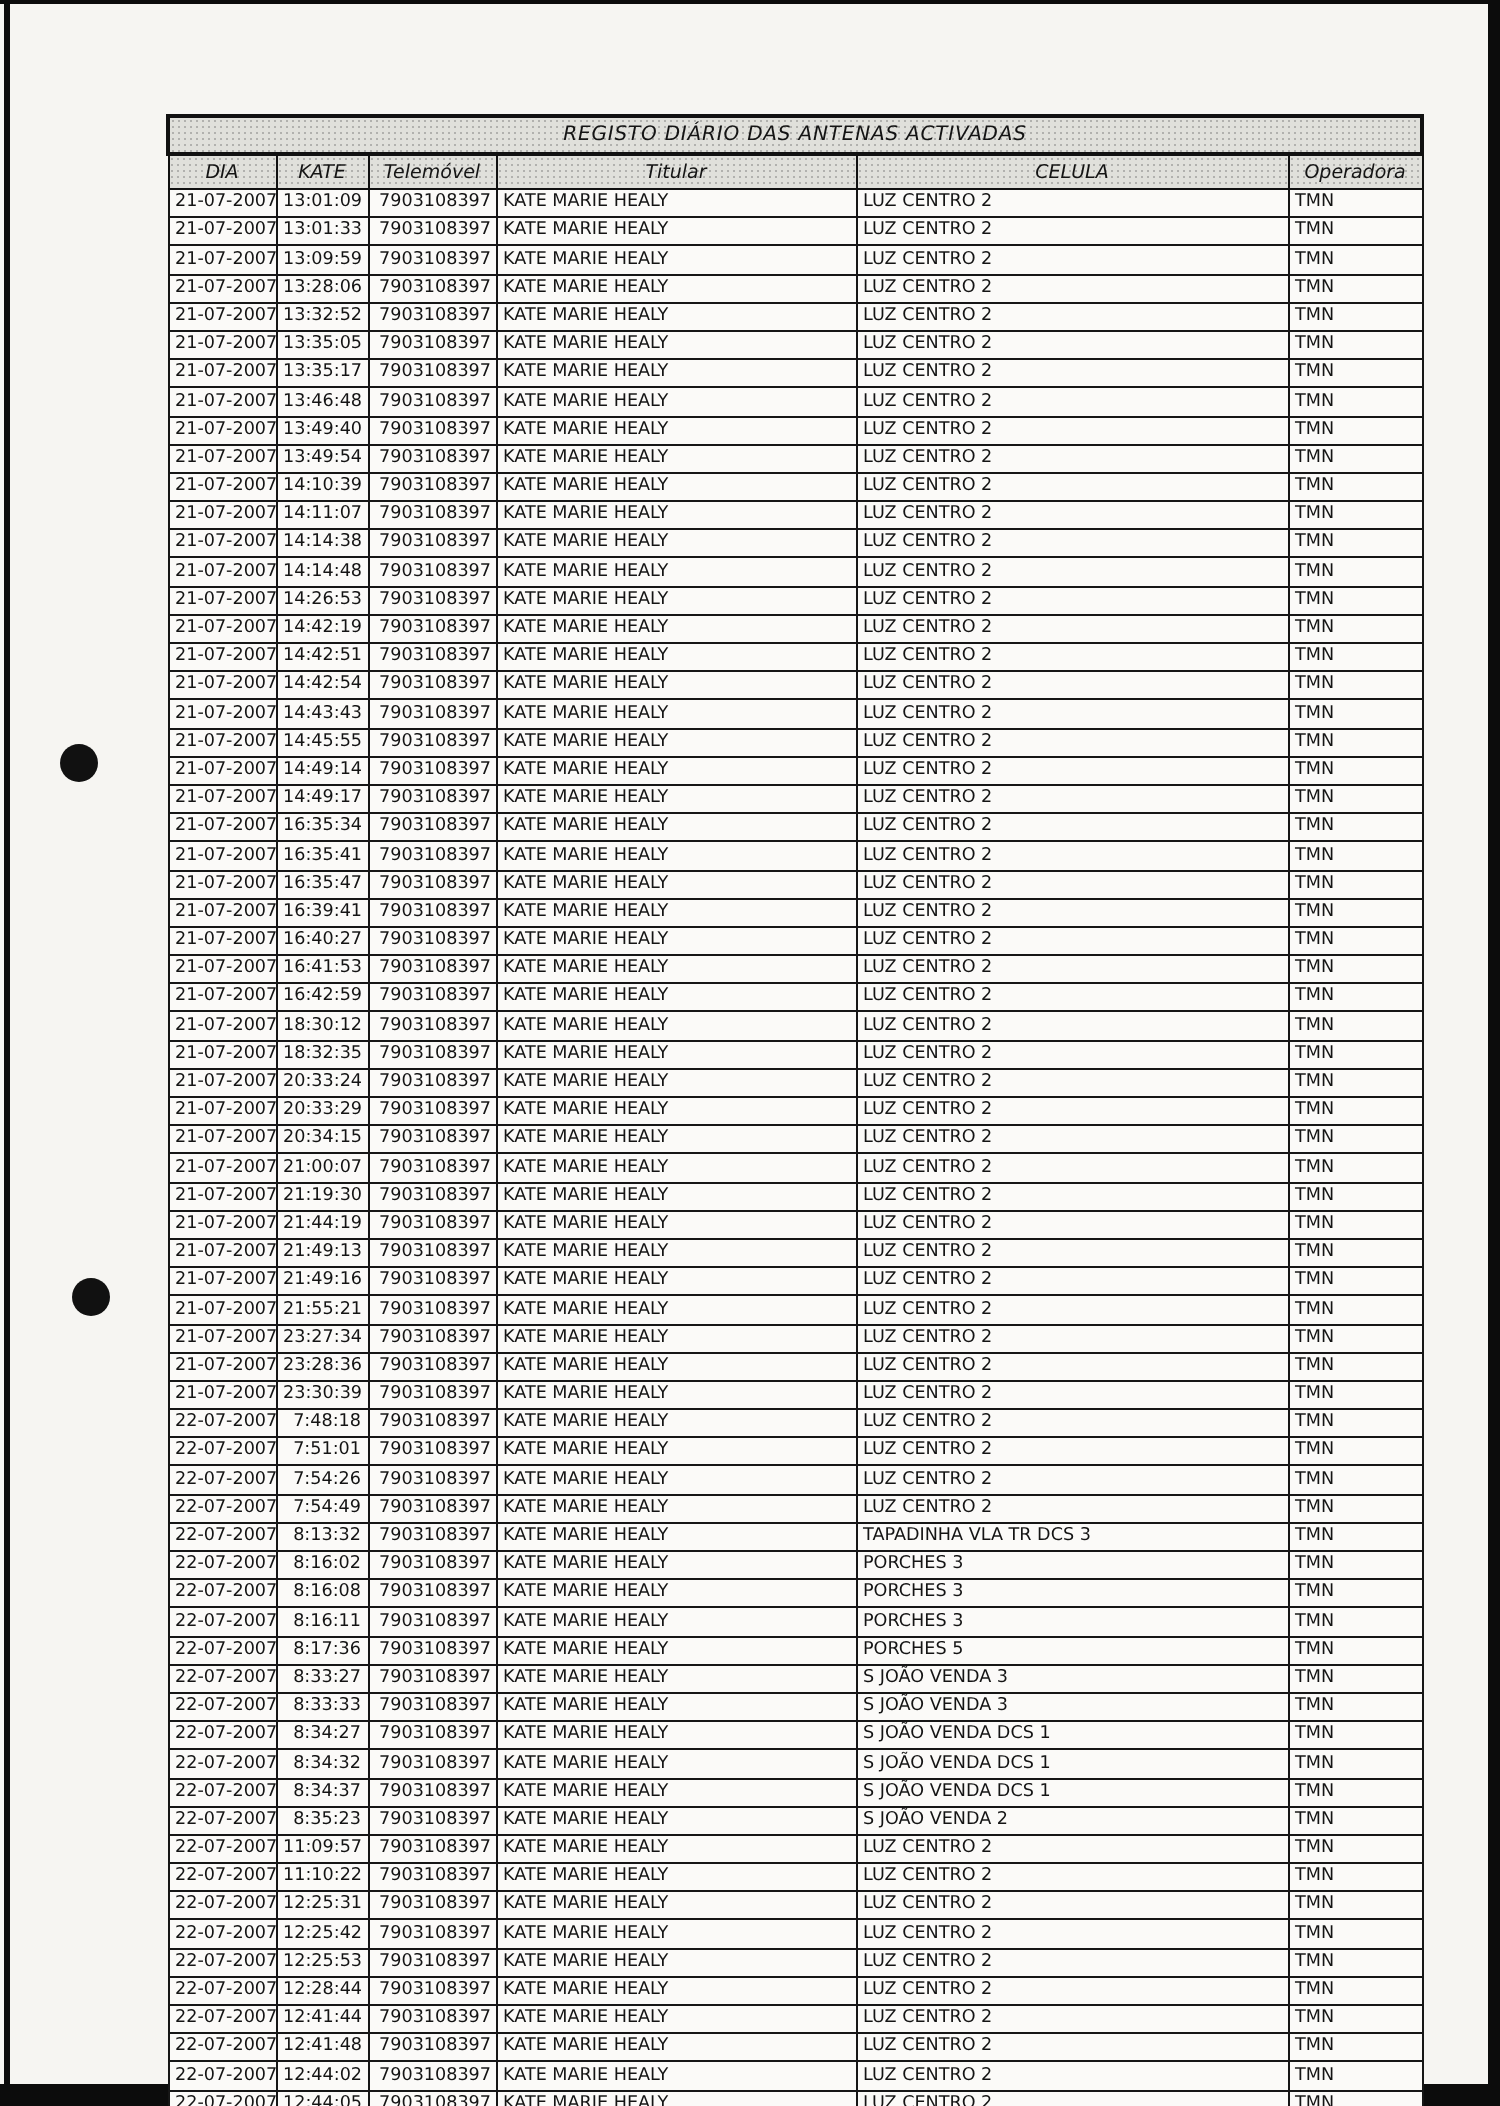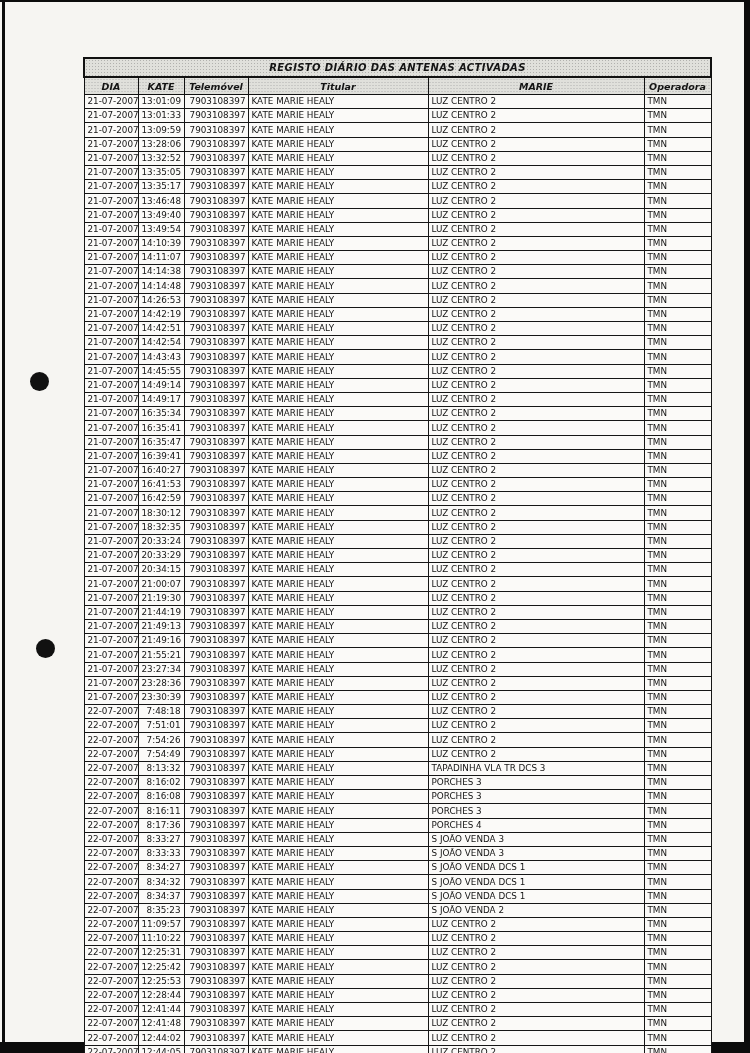--- a/index.html
+++ b/index.html
@@ -16,29 +16,29 @@
   .edge-right{left:744px;top:0;width:6px;height:1053px;}
   .edge-bottom{left:0;top:1042px;width:750px;height:11px;}
   
   .hole{position:absolute;width:19px;height:19px;border-radius:50%;background:#111;}
   .hole-1{left:30px;top:372px;}
   .hole-2{left:36px;top:639px;}
   
   .tbl-wrap{position:absolute;left:83px;top:57px;width:627px;}
   table{border-collapse:collapse;table-layout:fixed;width:627px;}
   .title-cell{
-    height:15px;text-align:center;font-weight:bold;font-size:10px;
+    height:15px;text-align:center;font-weight:normal;font-size:10px;
     border:2px solid #111;
     background-color:#e0e0db;
     background-image:radial-gradient(rgba(120,120,120,.45) 18%, transparent 19%);
     background-size:3px 3px;
     letter-spacing:.4px;
   }
   thead th{
-    height:14px;font-weight:bold;font-size:9.5px;text-align:center;
+    height:14px;font-weight:normal;font-size:9.5px;text-align:center;
     border:1.6px solid #111;
     background-color:#e0e0db;
     background-image:radial-gradient(rgba(120,120,120,.45) 18%, transparent 19%);
     background-size:3px 3px;
     font-style:oblique;
   }
   tbody td{
     height:13.2px;font-size:8.8px;line-height:1;
     border:1.4px solid #161616;
     padding:0 3px;white-space:nowrap;overflow:hidden;
@@ -90,21 +90,21 @@
     </colgroup>
     <thead>
       <tr>
         <th class="title-cell" colspan="6">REGISTO DIÁRIO DAS ANTENAS ACTIVADAS</th>
       </tr>
       <tr>
           <th>DIA</th>
           <th>KATE</th>
           <th>Telemóvel</th>
           <th>Titular</th>
-          <th>MARIE</th>
+          <th>CELULA</th>
           <th>Operadora</th>
         </tr>
     </thead>
     <tbody>
         <tr>
           <td class="c0">21-07-2007</td>
           <td class="c1">13:01:09</td>
           <td class="c2">7903108397</td>
           <td class="c3">KATE MARIE HEALY</td>
           <td class="c4">LUZ CENTRO 2</td>
@@ -508,21 +508,21 @@
           <td class="c2">7903108397</td>
           <td class="c3">KATE MARIE HEALY</td>
           <td class="c4">PORCHES 3</td>
           <td class="c5">TMN</td>
         </tr>
         <tr>
           <td class="c0">22-07-2007</td>
           <td class="c1">8:17:36</td>
           <td class="c2">7903108397</td>
           <td class="c3">KATE MARIE HEALY</td>
-          <td class="c4">PORCHES 4</td>
+          <td class="c4">PORCHES 5</td>
           <td class="c5">TMN</td>
         </tr>
         <tr>
           <td class="c0">22-07-2007</td>
           <td class="c1">8:33:27</td>
           <td class="c2">7903108397</td>
           <td class="c3">KATE MARIE HEALY</td>
           <td class="c4">S JOÃO VENDA 3</td>
           <td class="c5">TMN</td>
         </tr>

